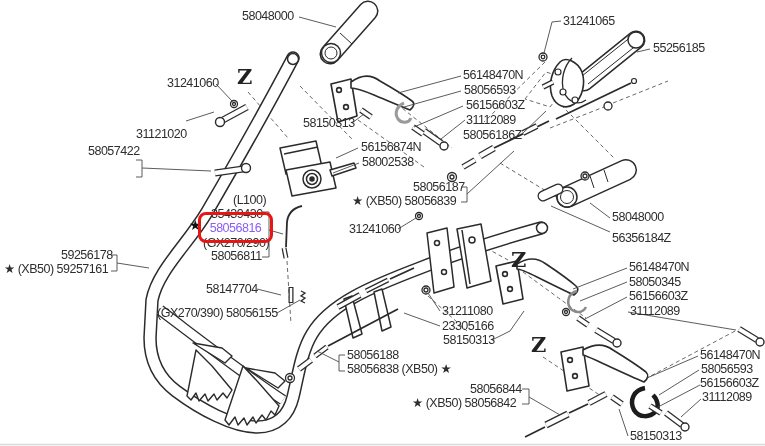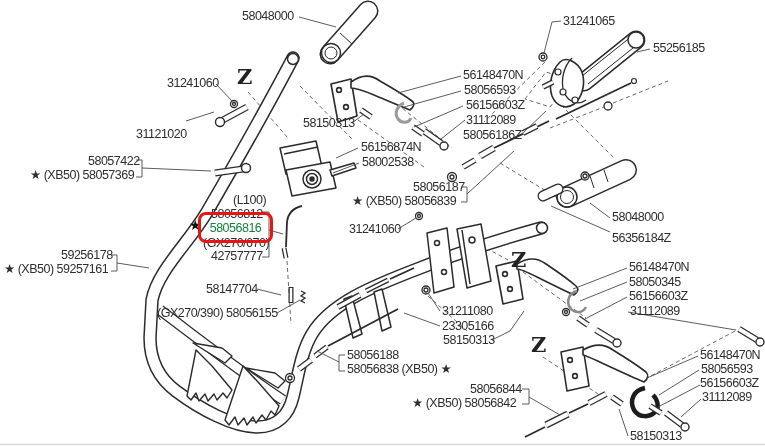--- a/index.html
+++ b/index.html
@@ -17,21 +17,21 @@
     color:#222;letter-spacing:0;
   }
   .star{font-size:14px;color:#111;}
   .hl-box{
     position:absolute;left:198px;top:212px;width:69px;height:25px;
     border:3.5px solid #e51613;border-radius:8px;
     display:flex;align-items:center;justify-content:center;
     background:transparent;
   }
   .hl-box span{
-    font-size:12.5px;letter-spacing:-0.5px;color:#15803d;
+    font-size:12.5px;letter-spacing:-0.5px;color:#8b5cf6;
   }
   svg{position:absolute;left:0;top:0;}
 </style>
 </head>
 <body>
 
 <div class="stage">
 
 <svg width="765" height="446" viewBox="0 0 765 446">
 
@@ -284,29 +284,28 @@
 <div class="lbl" style="left:167px;top:77px">31241060</div>
 <div class="lbl" style="left:136px;top:128px">31121020</div>
 <div class="lbl" style="left:303px;top:117px">58150313</div>
 <div class="lbl" style="left:463px;top:69px">56148470N</div>
 <div class="lbl" style="left:464px;top:84px">58056593</div>
 <div class="lbl" style="left:466px;top:99px">56156603Z</div>
 <div class="lbl" style="left:466px;top:114px">31112089</div>
 <div class="lbl" style="left:463px;top:129px">58056186Z</div>
 <div class="lbl" style="left:361px;top:141px">56156874N</div>
 <div class="lbl" style="left:362px;top:156px">58002538</div>
-<div class="lbl" style="left:88px;top:155px">58057422</div>
-<div class="lbl" style="left:30px;top:169px">★ (XB50)  58057369</div>
+<div class="lbl" style="left:88px;top:145px">58057422</div>
 <div class="lbl" style="left:413px;top:181px">58056187</div>
 <div class="lbl" style="left:352px;top:195px">★ (XB50) 58056839</div>
 <div class="lbl" style="left:233px;top:194px">(L100)</div>
-<div class="lbl" style="left:211px;top:208px">58056812</div>
+<div class="lbl" style="left:211px;top:208px">35439430</div>
 <div class="lbl star" style="left:189px;top:218px">★</div>
-<div class="lbl" style="left:203px;top:237px">(GX270/670)</div>
-<div class="lbl" style="left:211px;top:250px">42757777</div>
+<div class="lbl" style="left:203px;top:237px">(GX270/290)</div>
+<div class="lbl" style="left:211px;top:250px">58056811</div>
 <div class="lbl" style="left:349px;top:223px">31241060</div>
 <div class="lbl" style="left:612px;top:211px">58048000</div>
 <div class="lbl" style="left:612px;top:232px">56356184Z</div>
 <div class="lbl" style="left:61px;top:249px">59256178</div>
 <div class="lbl" style="left:4px;top:263px">★ (XB50)  59257161</div>
 <div class="lbl" style="left:206px;top:283px">58147704</div>
 <div class="lbl" style="left:157px;top:307px">(GX270/390) 58056155</div>
 <div class="lbl" style="left:629px;top:261px">56148470N</div>
 <div class="lbl" style="left:629px;top:276px">58050345</div>
 <div class="lbl" style="left:629px;top:290px">56156603Z</div>

